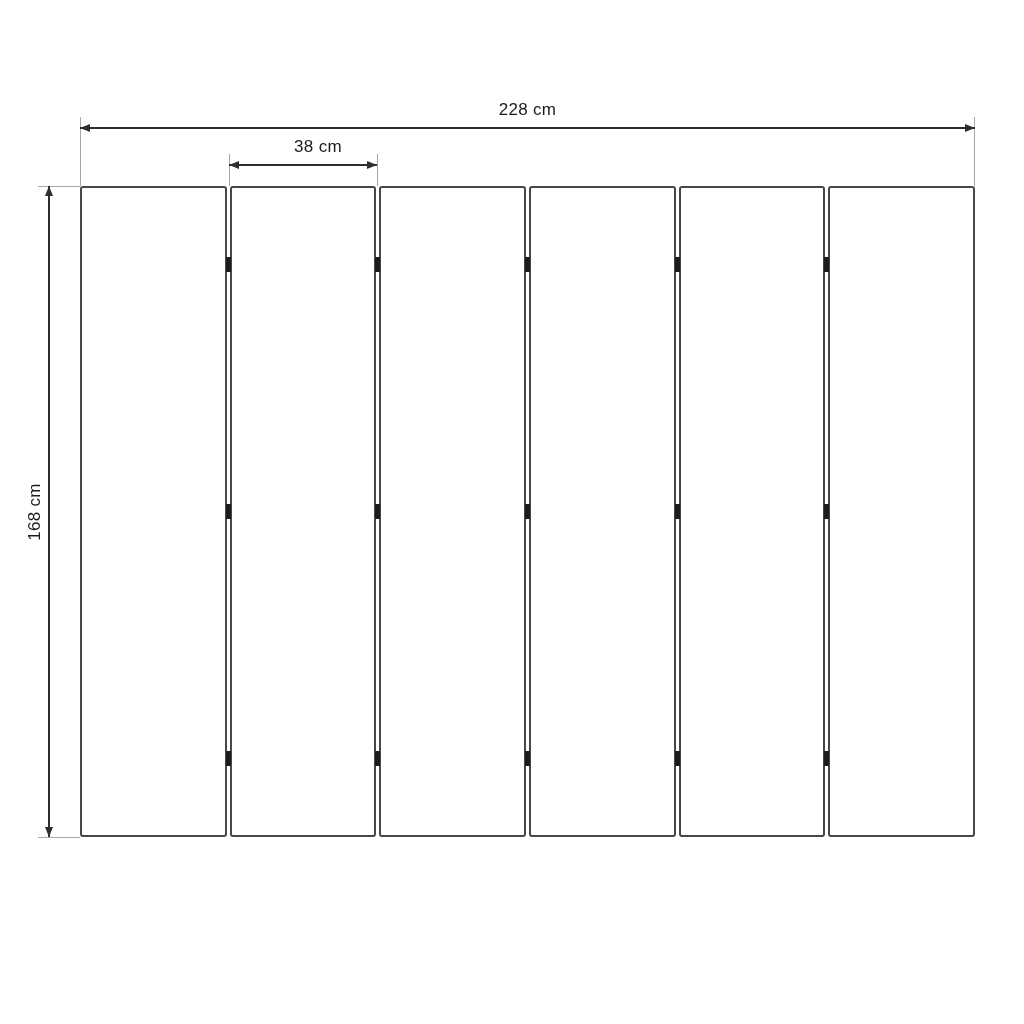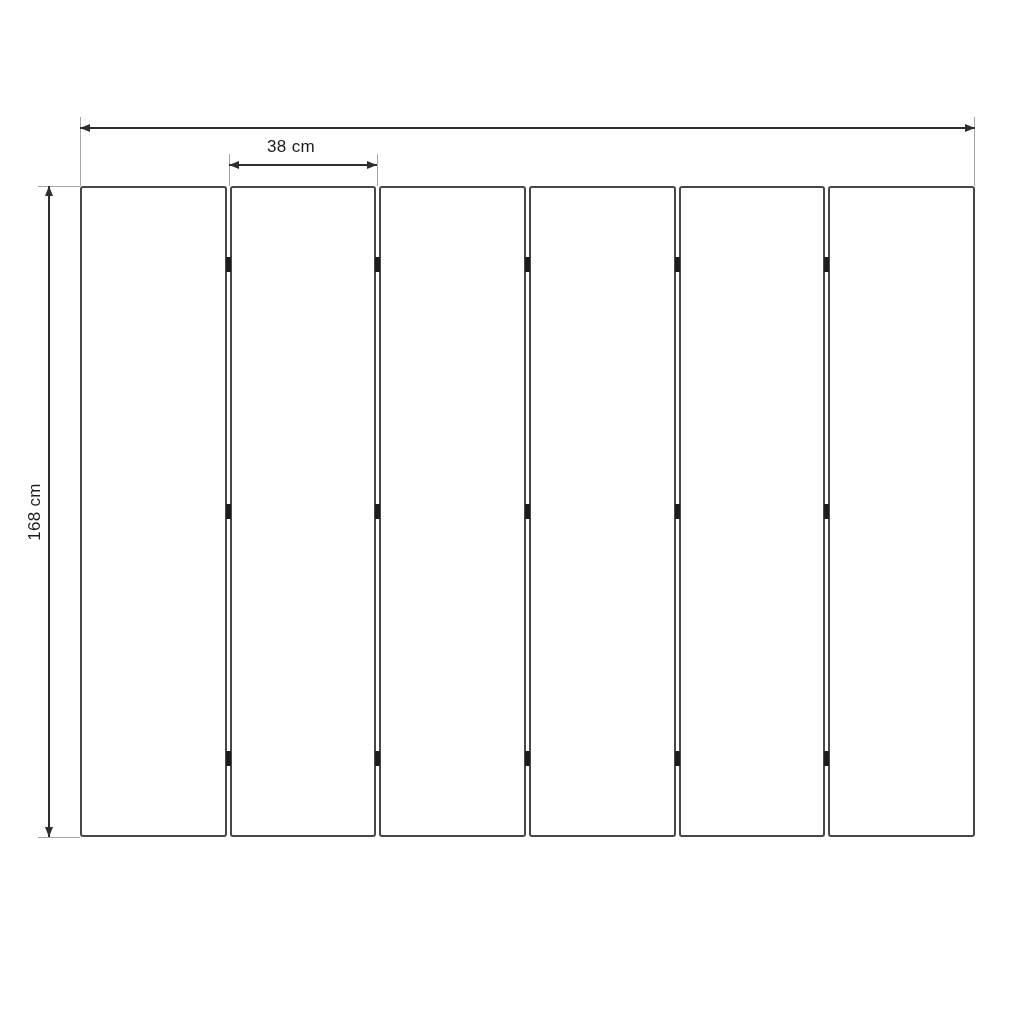--- a/index.html
+++ b/index.html
@@ -59,25 +59,26 @@
 
 <div class="canvas">
 
   <div class="ext-v" style="left:80px;top:117px;height:69px;"></div>
   <div class="ext-v" style="left:974px;top:117px;height:69px;"></div>
   <div class="ext-v" style="left:229px;top:154px;height:32px;"></div>
   <div class="ext-v" style="left:377px;top:154px;height:32px;"></div>
   <div class="ext-h" style="left:38px;top:186px;width:42px;"></div>
   <div class="ext-h" style="left:38px;top:837px;width:42px;"></div>
 
+  <div class="dim-label" style="left:80px;top:100px;width:895px;">228 cm</div>
   <div class="hline" style="left:80px;top:127px;width:895px;"></div>
   <div class="arr arr-left" style="left:80px;top:124px;"></div>
   <div class="arr arr-right" style="left:965px;top:124px;"></div>
 
-  <div class="dim-label" style="left:217px;top:137px;width:148px;">38 cm</div>
+  <div class="dim-label" style="left:244px;top:137px;width:148px;">38 cm</div>
   <div class="hline" style="left:229px;top:164px;width:148px;"></div>
   <div class="arr arr-left" style="left:229px;top:161px;"></div>
   <div class="arr arr-right" style="left:367px;top:161px;"></div>
 
   <div class="dim-label" style="left:-15px;top:502px;width:100px;transform:rotate(-90deg);">168 cm</div>
   <div class="vline" style="left:48px;top:186px;height:651px;"></div>
   <div class="arr arr-up" style="left:45px;top:186px;"></div>
   <div class="arr arr-down" style="left:45px;top:827px;"></div>
 
   <div class="panel-row">

